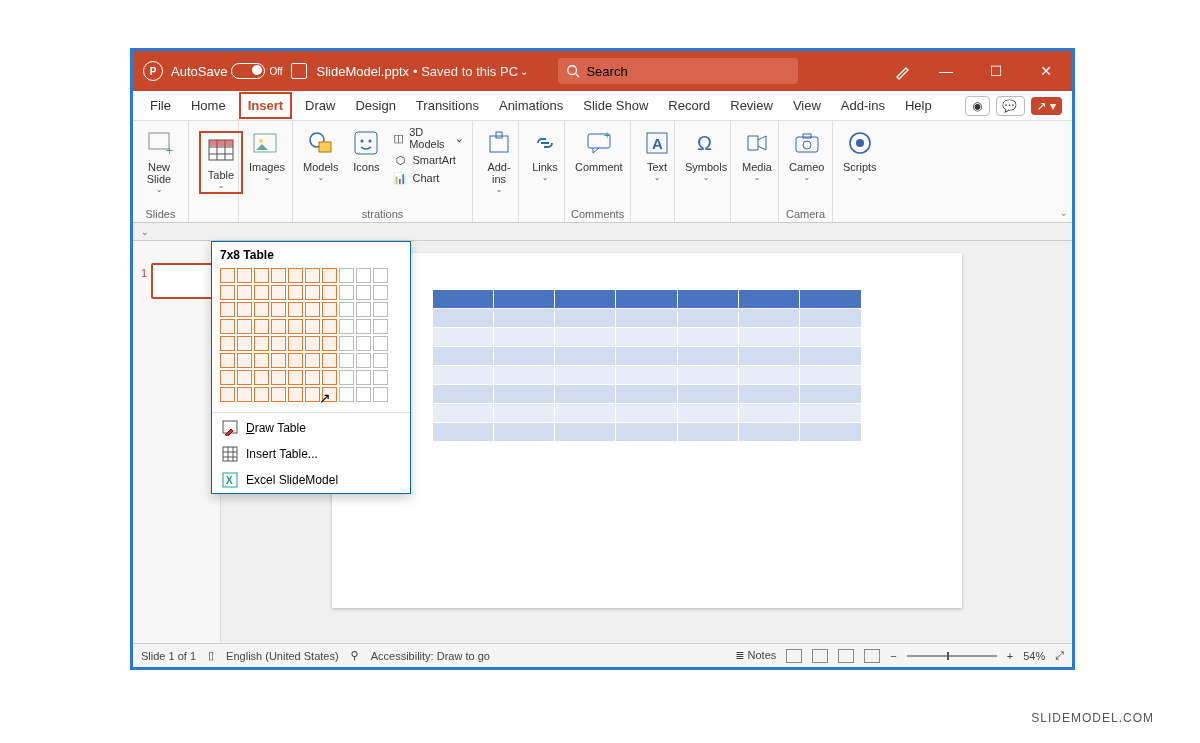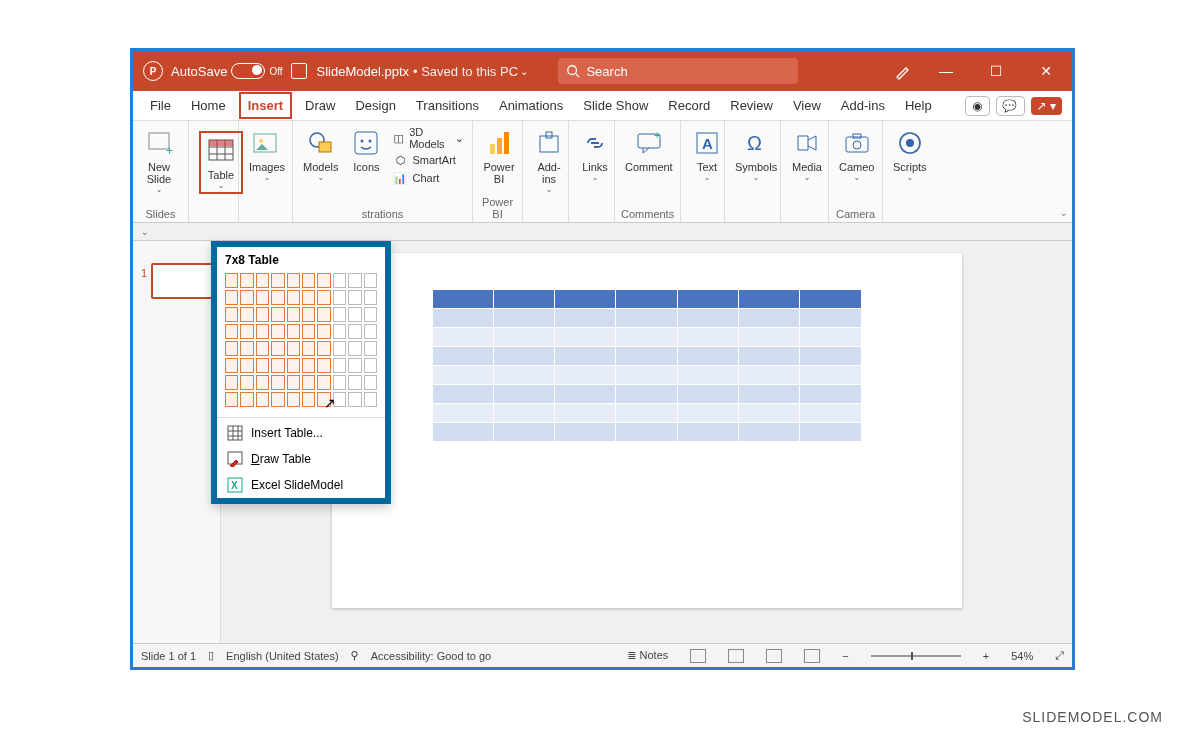--- a/index.html
+++ b/index.html
@@ -9,21 +9,21 @@
 
 .titlebar { height: 40px; background: #c7472a; display: flex; align-items: center; color: #fff; font-size: 13px; padding: 0 10px; }
 .titlebar .ppt-icon { width: 20px; height: 20px; border: 1.5px solid #fff; border-radius: 50%; display: flex; align-items: center; justify-content: center; font-size: 10px; font-weight: bold; margin-right: 8px; }
 .autosave-toggle { display: inline-flex; align-items: center; gap: 4px; margin-right: 8px; }
 .toggle { width: 34px; height: 16px; border: 1.5px solid #fff; border-radius: 10px; position: relative; }
 .toggle::after { content:""; position:absolute; right:2px; top:1px; width:10px; height:10px; background:#fff; border-radius:50%; }
 .titlebar .save-icon { width:16px; height:16px; border:1.5px solid #fff; border-radius:2px; margin-right:10px; }
 .titlebar .fname { margin-right: 4px; }
 .titlebar .saved { opacity: 0.9; }
 .titlebar .chev { font-size: 10px; margin-left: 2px; }
-.searchbox { margin-left: 30px; width: 240px; height: 26px; background: #d8654b; border-radius: 4px; display:flex; align-items:center; padding: 0 8px; color:#ffffff; gap:6px; }
+.searchbox { margin-left: 30px; width: 240px; height: 26px; background: #d8654b; border-radius: 4px; display:flex; align-items:center; padding: 0 8px; color:#000000; gap:6px; }
 .searchbox svg { width:14px; height:14px; }
 .titlebar .right { margin-left: auto; display:flex; gap: 18px; align-items:center; }
 .winbtn { width: 32px; text-align:center; font-size: 14px; }
 
 .tabs { height: 30px; background:#fff; border-bottom: 1px solid #ddd; display:flex; align-items:center; padding: 12px 10px; font-size: 13px; color:#333; gap: 6px; }
 .tabs .tab { padding: 4px 7px; }
 .tabs .tab.active { border:2px solid #c7472a; color:#c7472a; font-weight:600; }
 .tabs .righttools { margin-left:auto; display:flex; gap:6px; align-items:center; }
 .smallbtn { border:1px solid #bbb; border-radius:4px; padding:2px 6px; font-size:12px; display:flex; align-items:center; }
 .sharebtn { background:#c7472a; color:#fff; border:none; }
@@ -50,38 +50,38 @@
 .thumb { width:62px; height:36px; background:#fff; border:2px solid #c7472a; border-radius:2px; margin-left:10px; }
 
 .canvas-wrap { flex:1; display:flex; align-items:flex-start; justify-content:center; padding-top: 12px; }
 .slide { width: 630px; height: 355px; background:#fff; box-shadow: 0 1px 3px rgba(0,0,0,0.25); position:relative; }
 .preview-table { position:absolute; left: 100px; top: 36px; width: 430px; border-collapse:collapse; }
 .preview-table td { height:19px; border:1px solid #fff; }
 .preview-table .hdr td { background:#4a74bf; }
 .preview-table .odd td { background:#d1dcf0; }
 .preview-table .even td { background:#e7edf7; }
 
-.table-popup { position:absolute; left: 78px; top: 0px; width: 180px; background:#fff; border:6px solid #0369a1; box-shadow: 0 4px 10px rgba(0,0,0,0.2); font-size:12px; z-index:20; }
+.table-popup { position:absolute; left: 78px; top: 0px; width: 200px; background:#fff; border:1px solid #0369a1; box-shadow: 0 4px 10px rgba(0,0,0,0.2); font-size:12px; z-index:20; }
 .table-popup .pop-title { padding: 6px 8px; font-weight:600; font-size:12px; }
 .table-popup .grid { padding: 0 8px 6px; }
 .table-popup .gridrow { display:flex; gap:2px; margin-bottom:2px; }
 .table-popup .cell { width:15px; height:15px; border:1px solid #bbb; background:#fff; }
 .table-popup .cell.sel { border:1px solid #e07b3a; background:#fdf3ec; }
 .cursor { position:absolute; font-size:14px; color:#000; pointer-events:none; }
 .table-popup .sep { height:1px; background:#ddd; margin: 2px 0; }
 .table-popup .menuitem { display:flex; align-items:center; gap:8px; padding: 5px 10px; }
 .table-popup .menuitem .micon { width:16px; height:16px; }
 
 .statusbar { height:24px; background:#f4f4f4; border-top:1px solid #ccc; display:flex; align-items:center; font-size:11px; color:#444; padding: 0 8px; gap: 12px; }
-.statusbar .right { margin-left:auto; display:flex; align-items:center; gap:22px; }
+.statusbar .right { margin-left:auto; display:flex; align-items:center; gap:10px; }
 .zoom-slider { width: 90px; height:2px; background:#999; position:relative; }
 .zoom-slider::after { content:""; position:absolute; left:45%; top:-3px; width:2px; height:8px; background:#555; }
 .viewbtn { width:16px; height:14px; border:1px solid #888; }
 
-.watermark { position:absolute; right: 37px; bottom: 18px; font-size: 14px; letter-spacing: 1px; color:#555; }
+.watermark { position:absolute; right: 46px; bottom: 18px; font-size: 12px; letter-spacing: 1px; color:#555; }
 
 svg { display:block; }
 </style>
 </head>
 <body>
 
 <div class="frame">
 
   <div class="titlebar">
     <div class="ppt-icon">P</div>
@@ -221,35 +221,20 @@
             </div>
           <div class="stackitem">
               <span class="sicon">📊</span>
               <span>Chart</span>
             </div>
         </div>
       </div>
       <div class="group-label">strations</div>
     </div>
 
-    <div class="group" style="width:50px">
-      <div class="group-body">
-          <div class="bigbtn">
-        <div class="icon">
-              <svg width="24" height="26">
-                <rect x="3" y="14" width="5" height="10" fill="#fc5"></rect>
-                <rect x="10" y="8" width="5" height="16" fill="#fa3"></rect>
-                <rect x="17" y="2" width="5" height="22" fill="#f80"></rect>
-              </svg>
-            </div>
-        <div class="lbl">Power<br>BI</div>
-      </div>
-        </div>
-      <div class="group-label">Power BI</div>
-    </div>
 
     <div class="group" style="width:46px">
       <div class="group-body">
           <div class="bigbtn">
         <div class="icon">
               <svg width="26" height="26">
                 <rect x="4" y="6" width="18" height="16" fill="none" stroke="#36a"></rect>
                 <rect x="10" y="2" width="6" height="6" fill="none" stroke="#36a"></rect>
               </svg>
             </div>
@@ -557,53 +542,53 @@
             <div class="cell sel"></div>
             <div class="cell sel"></div>
             <div class="cell sel"></div>
             <div class="cell"></div>
             <div class="cell"></div>
             <div class="cell"></div>
           </div>
           <div class="cursor" style="left: 107px; top: 122px; transform: scaleX(-1);">↖</div>
         </div>
       <div class="sep"></div>
+      <div class="menuitem">
+        <svg class="micon" viewBox="0 0 16 16">
+            <rect x="1" y="1" width="14" height="12" fill="none" stroke="#555"></rect>
+            <path d="M3 15 L9 9 L11 11 L5 17" fill="#c33" stroke="#a00"></path>
+          </svg>
+        <span><u>D</u><span>raw Table</span></span>
+      </div>
       <div class="menuitem">
         <svg class="micon" viewBox="0 0 16 16">
             <rect x="1" y="1" width="14" height="14" fill="none" stroke="#555"></rect>
             <line x1="1" y1="6" x2="15" y2="6" stroke="#555"></line>
             <line x1="1" y1="11" x2="15" y2="11" stroke="#555"></line>
             <line x1="6" y1="1" x2="6" y2="15" stroke="#555"></line>
             <line x1="11" y1="1" x2="11" y2="15" stroke="#555"></line>
           </svg>
         <span>Insert Table...</span>
       </div>
       <div class="menuitem">
         <svg class="micon" viewBox="0 0 16 16">
-            <rect x="1" y="1" width="14" height="12" fill="none" stroke="#555"></rect>
-            <path d="M3 15 L9 9 L11 11 L5 17" fill="#c33" stroke="#a00"></path>
-          </svg>
-        <span><u>D</u><span>raw Table</span></span>
-      </div>
-      <div class="menuitem">
-        <svg class="micon" viewBox="0 0 16 16">
             <rect x="1" y="1" width="14" height="14" fill="none" stroke="#1a7"></rect>
             <text x="4" y="12" font-size="10" fill="#1a7" font-weight="bold">X</text>
           </svg>
         <span>Excel SlideModel</span>
       </div>
     </div>
   </div>
 
   <div class="statusbar">
     <span>Slide 1 of 1</span>
     <span>▯</span>
     <span>English (United States)</span>
     <span>⚲</span>
-    <span>Accessibility: Good to go</span>
+    <span>Accessibility: Draw to go</span>
     <div class="right">
       <span>≣ <span>Notes</span></span>
       <div class="viewbtn"></div>
       <div class="viewbtn"></div>
       <div class="viewbtn"></div>
       <div class="viewbtn"></div>
       <span>−</span>
       <div class="zoom-slider"></div>
       <span>+</span>
       <span>54%</span>

